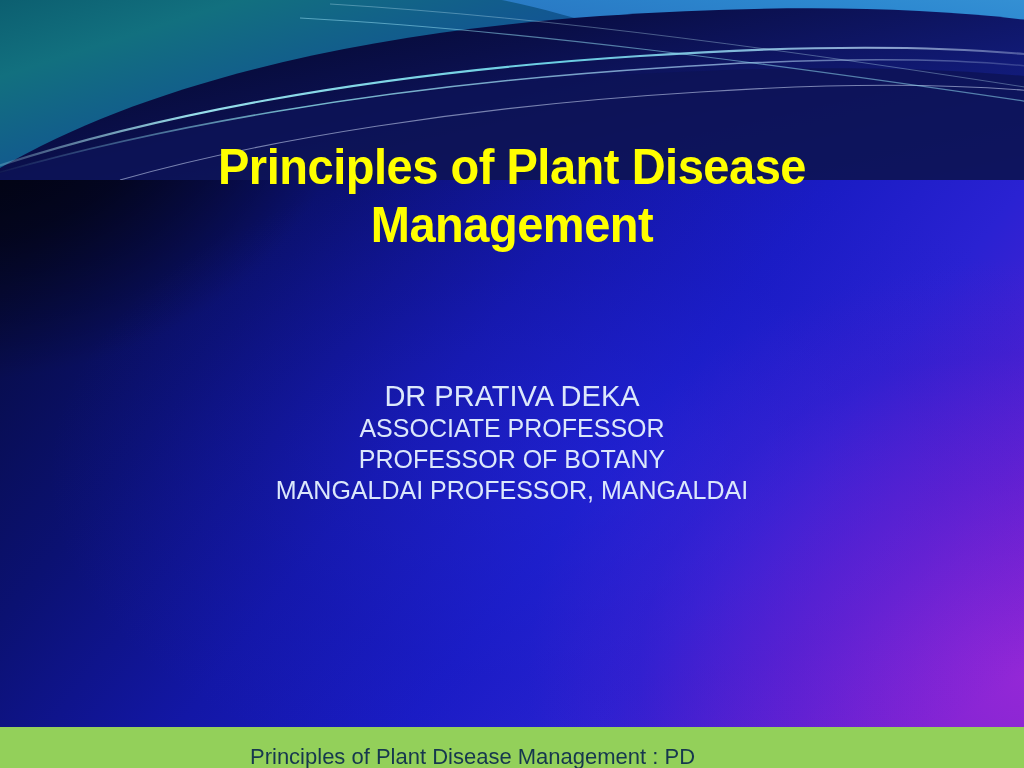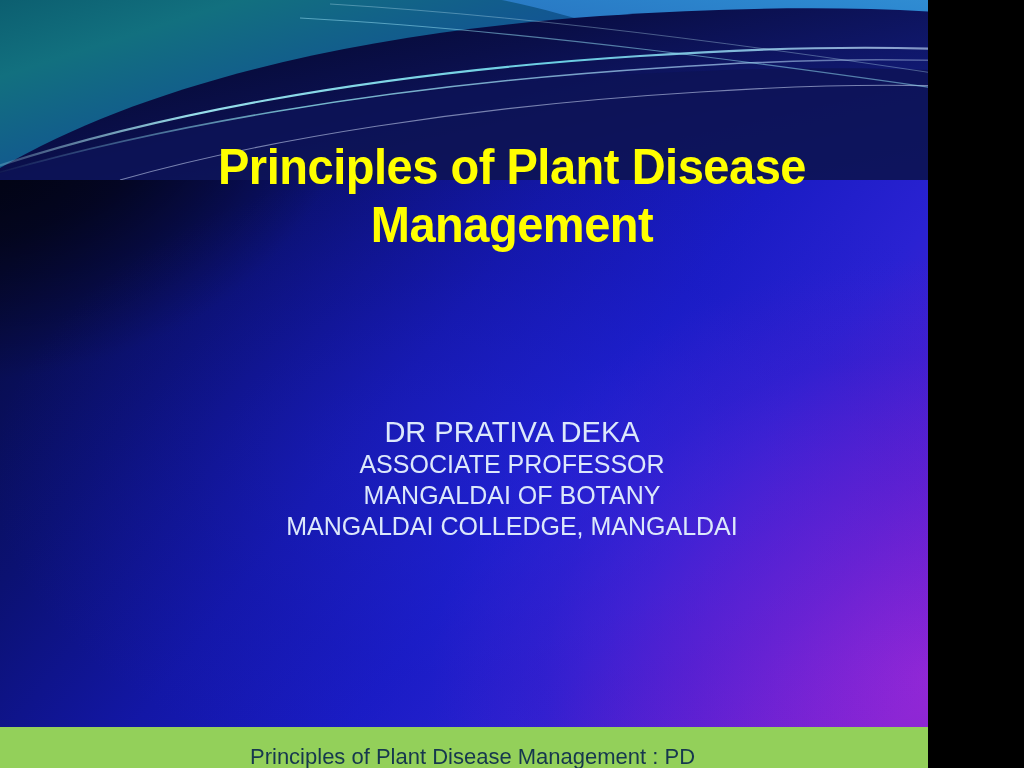--- a/index.html
+++ b/index.html
@@ -7,21 +7,21 @@
     margin: 0;
     padding: 0;
     background: #000;
   }
   body {
     font-family: "Liberation Sans", sans-serif;
   }
 
   #slide {
     position: relative;
-    width: 928px;
+    width: 1024px;
     height: 768px;
     overflow: hidden;
     background: #101099;
   }
 
   
   .bg-layer {
     position: absolute;
     inset: 0;
     pointer-events: none;
@@ -100,21 +100,20 @@
     white-space: nowrap;
   }
 
   
   #subtitle-block {
     position: absolute;
     left: 0;
     top: 380px;
     width: 1024px;
     text-align: center;
-    margin-top: 36px;
   }
   #subtitle-block .sub-line {
     display: block;
     color: #dce8fb;
     font-family: "Liberation Sans", sans-serif;
     font-weight: normal;
     line-height: 31px;
     white-space: nowrap;
   }
   #subtitle-block .sub-line.lead {
@@ -209,21 +208,21 @@
   </svg>
 
   <div id="title-block">
     <span class="title-line">Principles of Plant Disease</span>
     <span class="title-line">Management</span>
   </div>
 
   <div id="subtitle-block">
     <span class="sub-line lead">DR PRATIVA DEKA</span>
     <span class="sub-line body">ASSOCIATE PROFESSOR</span>
-    <span class="sub-line body">MANGALDAI OF BOTANY</span>
-    <span class="sub-line body">MANGALDAI COLLEDGE, MANGALDAI</span>
+    <span class="sub-line body">PROFESSOR OF BOTANY</span>
+    <span class="sub-line body">MANGALDAI PROFESSOR, MANGALDAI</span>
   </div>
 
   <div id="footer-bar">
     <span class="footer-text">Principles of Plant Disease Management : PD</span>
   </div>
 
 </div>
 
 </body></html>

